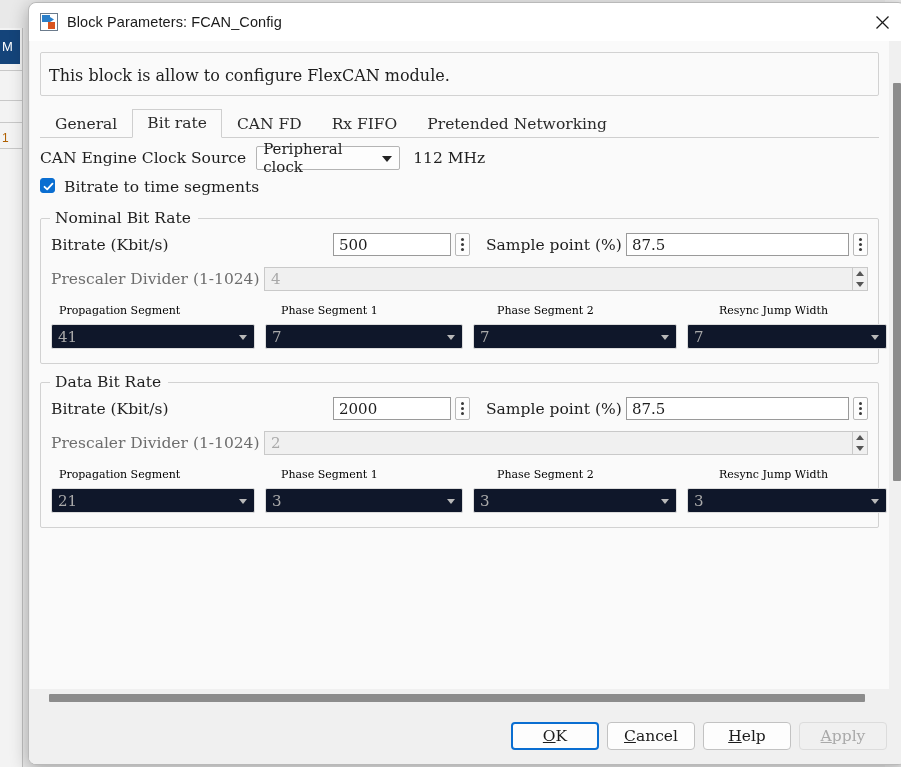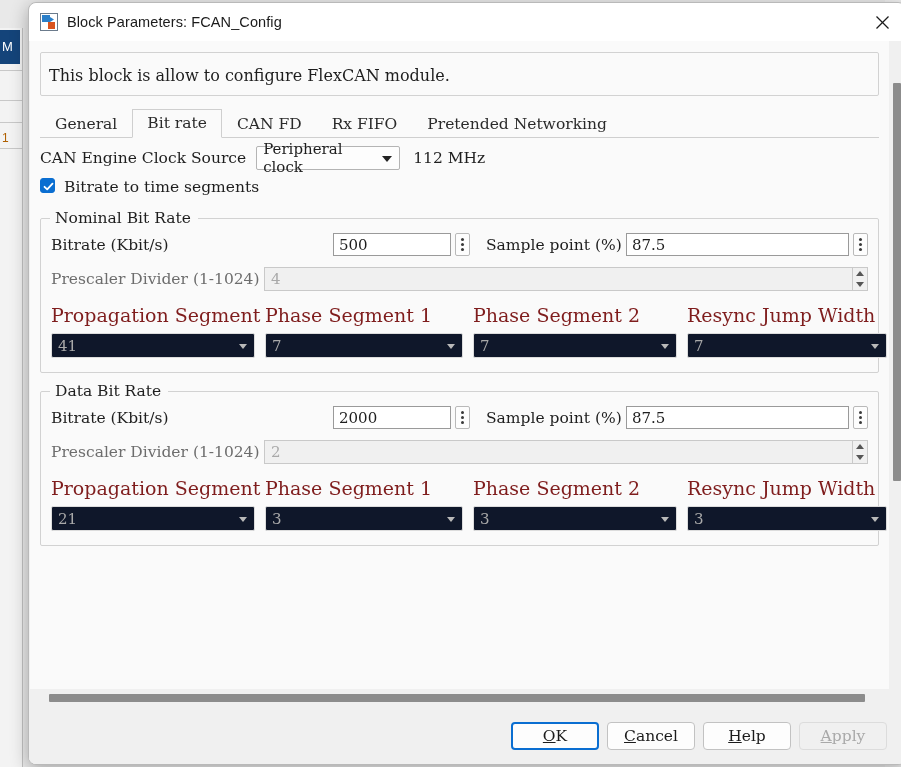--- a/index.html
+++ b/index.html
@@ -293,21 +293,21 @@
     align-items: center; justify-content: space-around;
     flex: 0 0 auto;
     cursor: default;
   }
   .spin .up, .spin .dn { width:0;height:0; }
   .spin .up { border-left:4px solid transparent;border-right:4px solid transparent;border-bottom:5px solid #555; }
   .spin .dn { border-left:4px solid transparent;border-right:4px solid transparent;border-top:5px solid #555; }
 
   
   .seg-head { display:flex; margin-top: 13px; }
-  .seg-head > div { font-size: 19px; color:#7f1d1d; }
+  .seg-head > div { font-size: 11px; color:#000000;margin-left:8px; }
   .seg-row { display:flex; margin-top: 7px; }
   .seg-row > .combo { height: 25px; }
 
   .col1 { width: 214px; flex: 0 0 auto; }
   .col2 { width: 208px; flex: 0 0 auto; }
   .col3 { width: 214px; flex: 0 0 auto; }
   .col4 { width: 200px; flex: 0 0 auto; }
   .seg-row .col1 { width: 204px; margin-right: 10px; }
   .seg-row .col2 { width: 198px; margin-right: 10px; }
   .seg-row .col3 { width: 204px; margin-right: 10px; }

